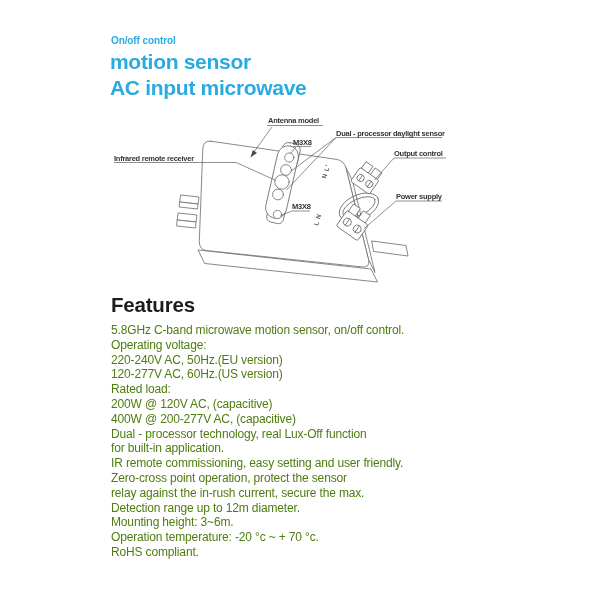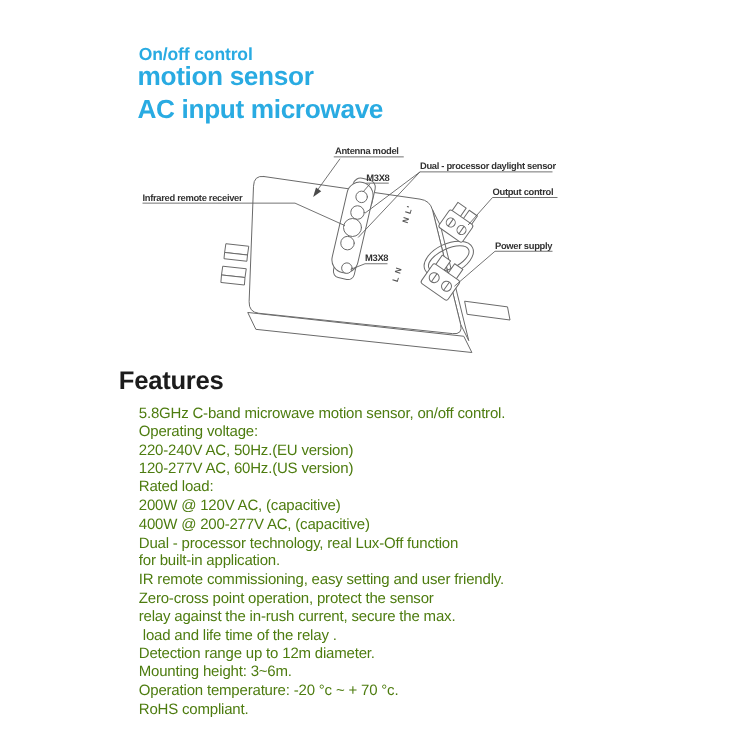--- a/index.html
+++ b/index.html
@@ -1,22 +1,22 @@
 <!DOCTYPE html>
 <html><head>
 <meta charset="utf-8">
 <style>
   html,body{margin:0;padding:0;background:#ffffff;}
   #page{position:relative;width:600px;height:600px;background:#ffffff;overflow:hidden;
         font-family:"Liberation Sans",sans-serif;}
-  .eyebrow{position:absolute;left:111px;top:35px;font-size:14px;font-weight:bold;
+  .eyebrow{position:absolute;left:111px;top:35px;font-size:10px;font-weight:bold;
            letter-spacing:-0.1px;color:#29abe2;}
   .title{position:absolute;left:110px;top:49px;font-size:21px;font-weight:bold;
          line-height:25.5px;letter-spacing:-0.3px;color:#29abe2;}
-  .features-heading{position:absolute;left:95px;top:293px;font-size:20.5px;
+  .features-heading{position:absolute;left:111px;top:293px;font-size:20.5px;
          font-weight:bold;letter-spacing:-0.2px;color:#1c1c1c;}
   .features-list{position:absolute;left:111px;top:323px;width:420px;font-size:12px;
          line-height:14.8px;letter-spacing:-0.15px;color:#4d7c0f;}
   .feature-line{white-space:pre-wrap;}
   svg{position:absolute;left:100px;top:105px;width:400px;height:190px;}
   svg text{font-family:"Liberation Sans",sans-serif;}
   .dev{stroke:#6a6a6a;stroke-width:0.8;fill:#ffffff;stroke-linejoin:round;stroke-linecap:round;}
   .dev .nf{fill:none;}
   .leader{stroke:#5f5f5f;stroke-width:0.7;fill:none;}
   .lbl{font-size:7.5px;font-weight:600;fill:#333333;letter-spacing:-0.25px;}
@@ -123,20 +123,19 @@
     <div class="feature-line">220-240V AC, 50Hz.(EU version)</div>
     <div class="feature-line">120-277V AC, 60Hz.(US version)</div>
     <div class="feature-line">Rated load:</div>
     <div class="feature-line">200W @ 120V AC, (capacitive)</div>
     <div class="feature-line">400W @ 200-277V AC, (capacitive)</div>
     <div class="feature-line">Dual - processor technology, real Lux-Off function</div>
     <div class="feature-line">for built-in application.</div>
     <div class="feature-line">IR remote commissioning, easy setting and user friendly.</div>
     <div class="feature-line">Zero-cross point operation, protect the sensor</div>
     <div class="feature-line">relay against the in-rush current, secure the max.</div>
-    <div class="feature-line"> load and life time of the relay .</div>
     <div class="feature-line">Detection range up to 12m diameter.</div>
     <div class="feature-line">Mounting height: 3~6m.</div>
     <div class="feature-line">Operation temperature: -20 °c ~ + 70 °c.</div>
     <div class="feature-line">RoHS compliant.</div>
   </div>
 
 </div>
 
 </body></html>

